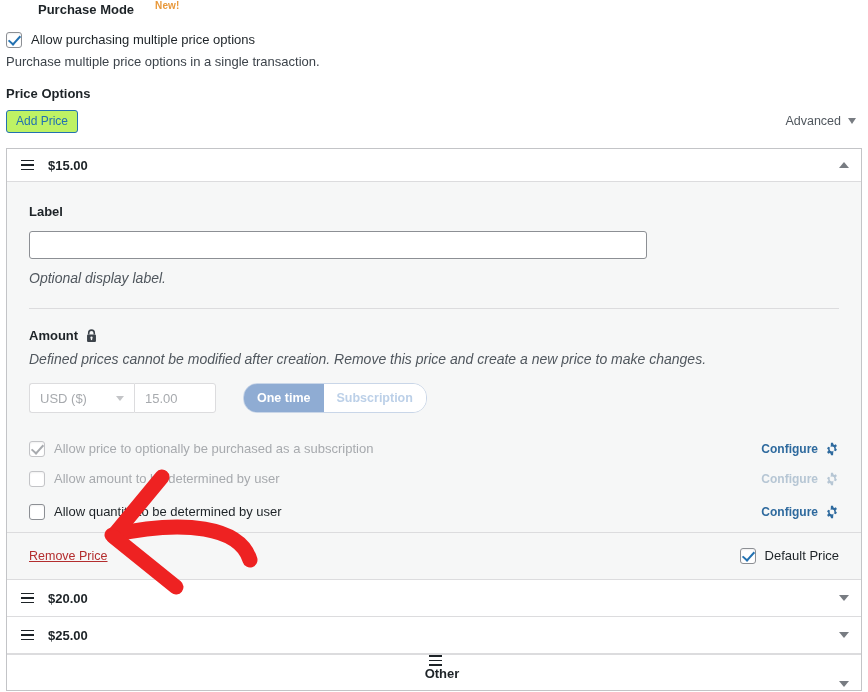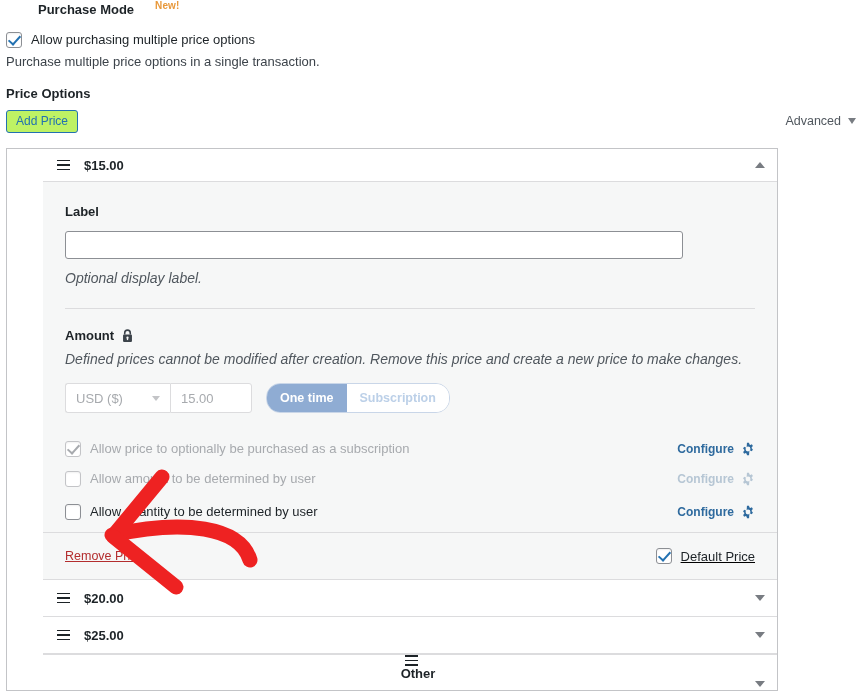--- a/index.html
+++ b/index.html
@@ -132,24 +132,23 @@
     border-right: 4.5px solid transparent;
     border-top: 6px solid #787c82;
     display: inline-block;
   }
 
   
   #price-list {
     position: absolute;
     left: 6px;
     top: 148px;
-    width: 772px;
+    width: 856px;
     border: 1px solid #c3c4c7;
     background: #fff;
-    padding-left: 36px;
   }
   .price-row-header {
     height: 32px;
     display: flex;
     align-items: center;
     padding: 0 12px 0 14px;
     background: #fff;
     cursor: pointer;
     position: relative;
   }
@@ -259,21 +258,21 @@
     border: 1px solid #dcdcde;
     border-radius: 0 3px 3px 0;
     background: #fff;
     color: #a7aaae;
     font-size: 13px;
     padding: 0 10px;
     font-family: "Liberation Sans", sans-serif;
   }
   .seg-group {
     display: flex;
-    margin-left: 14px;
+    margin-left: 27px;
     border-radius: 14px;
     overflow: hidden;
     border: 1px solid #c9d6e8;
   }
   .seg {
     height: 28px;
     padding: 0 13px;
     display: flex;
     align-items: center;
     font-size: 12.5px;
@@ -308,22 +307,20 @@
   }
   #remove-price-link {
     font-size: 12.5px;
     color: #b32d2e;
     text-decoration: underline;
     cursor: pointer;
   }
   .default-price-wrap {
     margin-left: auto;
     display: flex;
-    align-items: center;
-    text-decoration: underline;
   }
   .default-price-label {
     font-size: 13px;
     color: #1d2327;
     margin-left: 9px;
   }
 
   
   #annotation-arrow {
     position: absolute;

